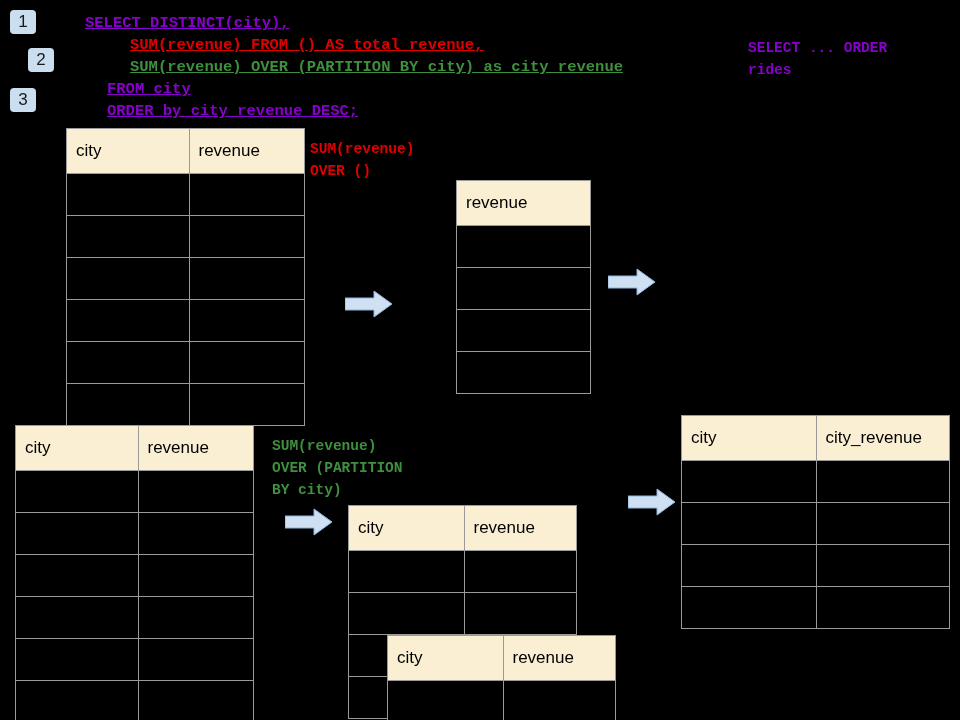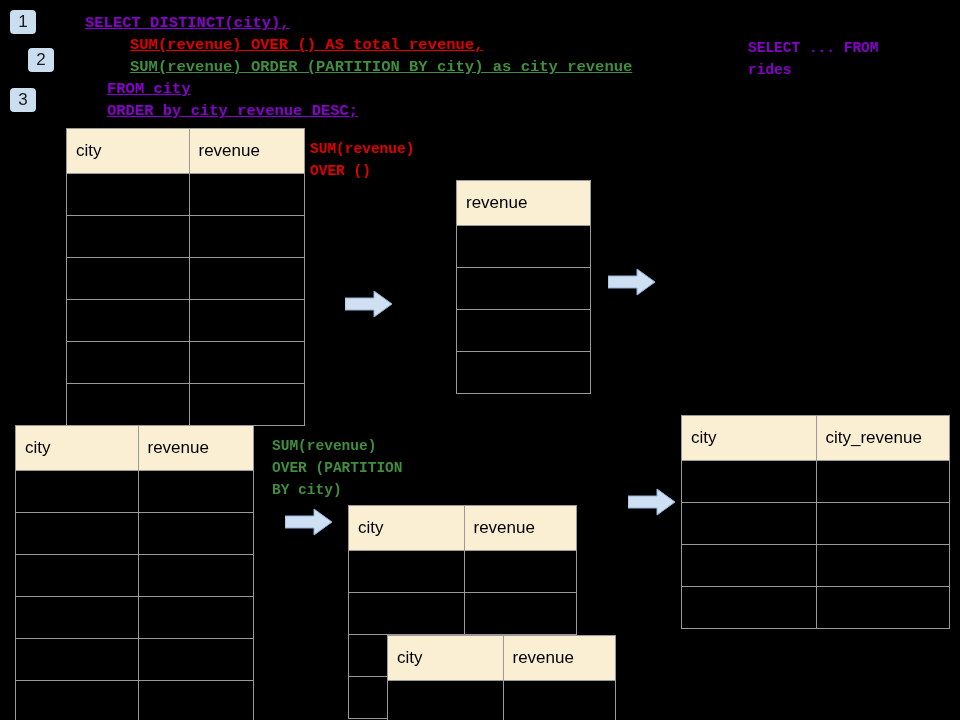--- a/index.html
+++ b/index.html
@@ -100,33 +100,33 @@
 <div id="canvas">
 
   <div id="steps-layer">
       <div class="step-badge" style="left: 10px; top: 10px;">1</div>
       <div class="step-badge" style="left: 28px; top: 48px;">2</div>
       <div class="step-badge" style="left: 10px; top: 88px;">3</div>
     </div>
 
   <div id="code-layer">
       <div class="code c-purple" style="left: 85px; top: 12px;">SELECT DISTINCT(city),</div>
-      <div class="code c-red" style="left: 130px; top: 34px;">SUM(revenue) OVER () AS total_revenue,</div>
-      <div class="code c-green" style="left: 130px; top: 56px;">SUM(revenue) ORDER (PARTITION BY city) as city_revenue</div>
+      <div class="code c-red" style="left: 130px; top: 34px;">SUM(revenue) FROM () AS total_revenue,</div>
+      <div class="code c-green" style="left: 130px; top: 56px;">SUM(revenue) OVER (PARTITION BY city) as city_revenue</div>
       <div class="code c-purple" style="left: 107px; top: 78px;">FROM city</div>
       <div class="code c-purple" style="left: 107px; top: 100px;">ORDER by city_revenue DESC;</div>
     </div>
 
   <div id="annot-layer">
       <div class="annot a-red" style="left: 310px; top: 138px;">SUM(revenue)
 OVER ()</div>
       <div class="annot a-green" style="left: 272px; top: 435px;">SUM(revenue)
 OVER (PARTITION
 BY city)</div>
-      <div class="annot a-purple" style="left: 748px; top: 37px;">SELECT ... FROM
+      <div class="annot a-purple" style="left: 748px; top: 37px;">SELECT ... ORDER
 rides</div>
     </div>
 
   <div id="tables-layer">
       <table class="tbl" style="left: 66px; top: 128px; width: 239px;">
         <thead>
           <tr>
             <th style="width: 122px;">city</th>
             <th style="width: 115px;">revenue</th>
           </tr>

